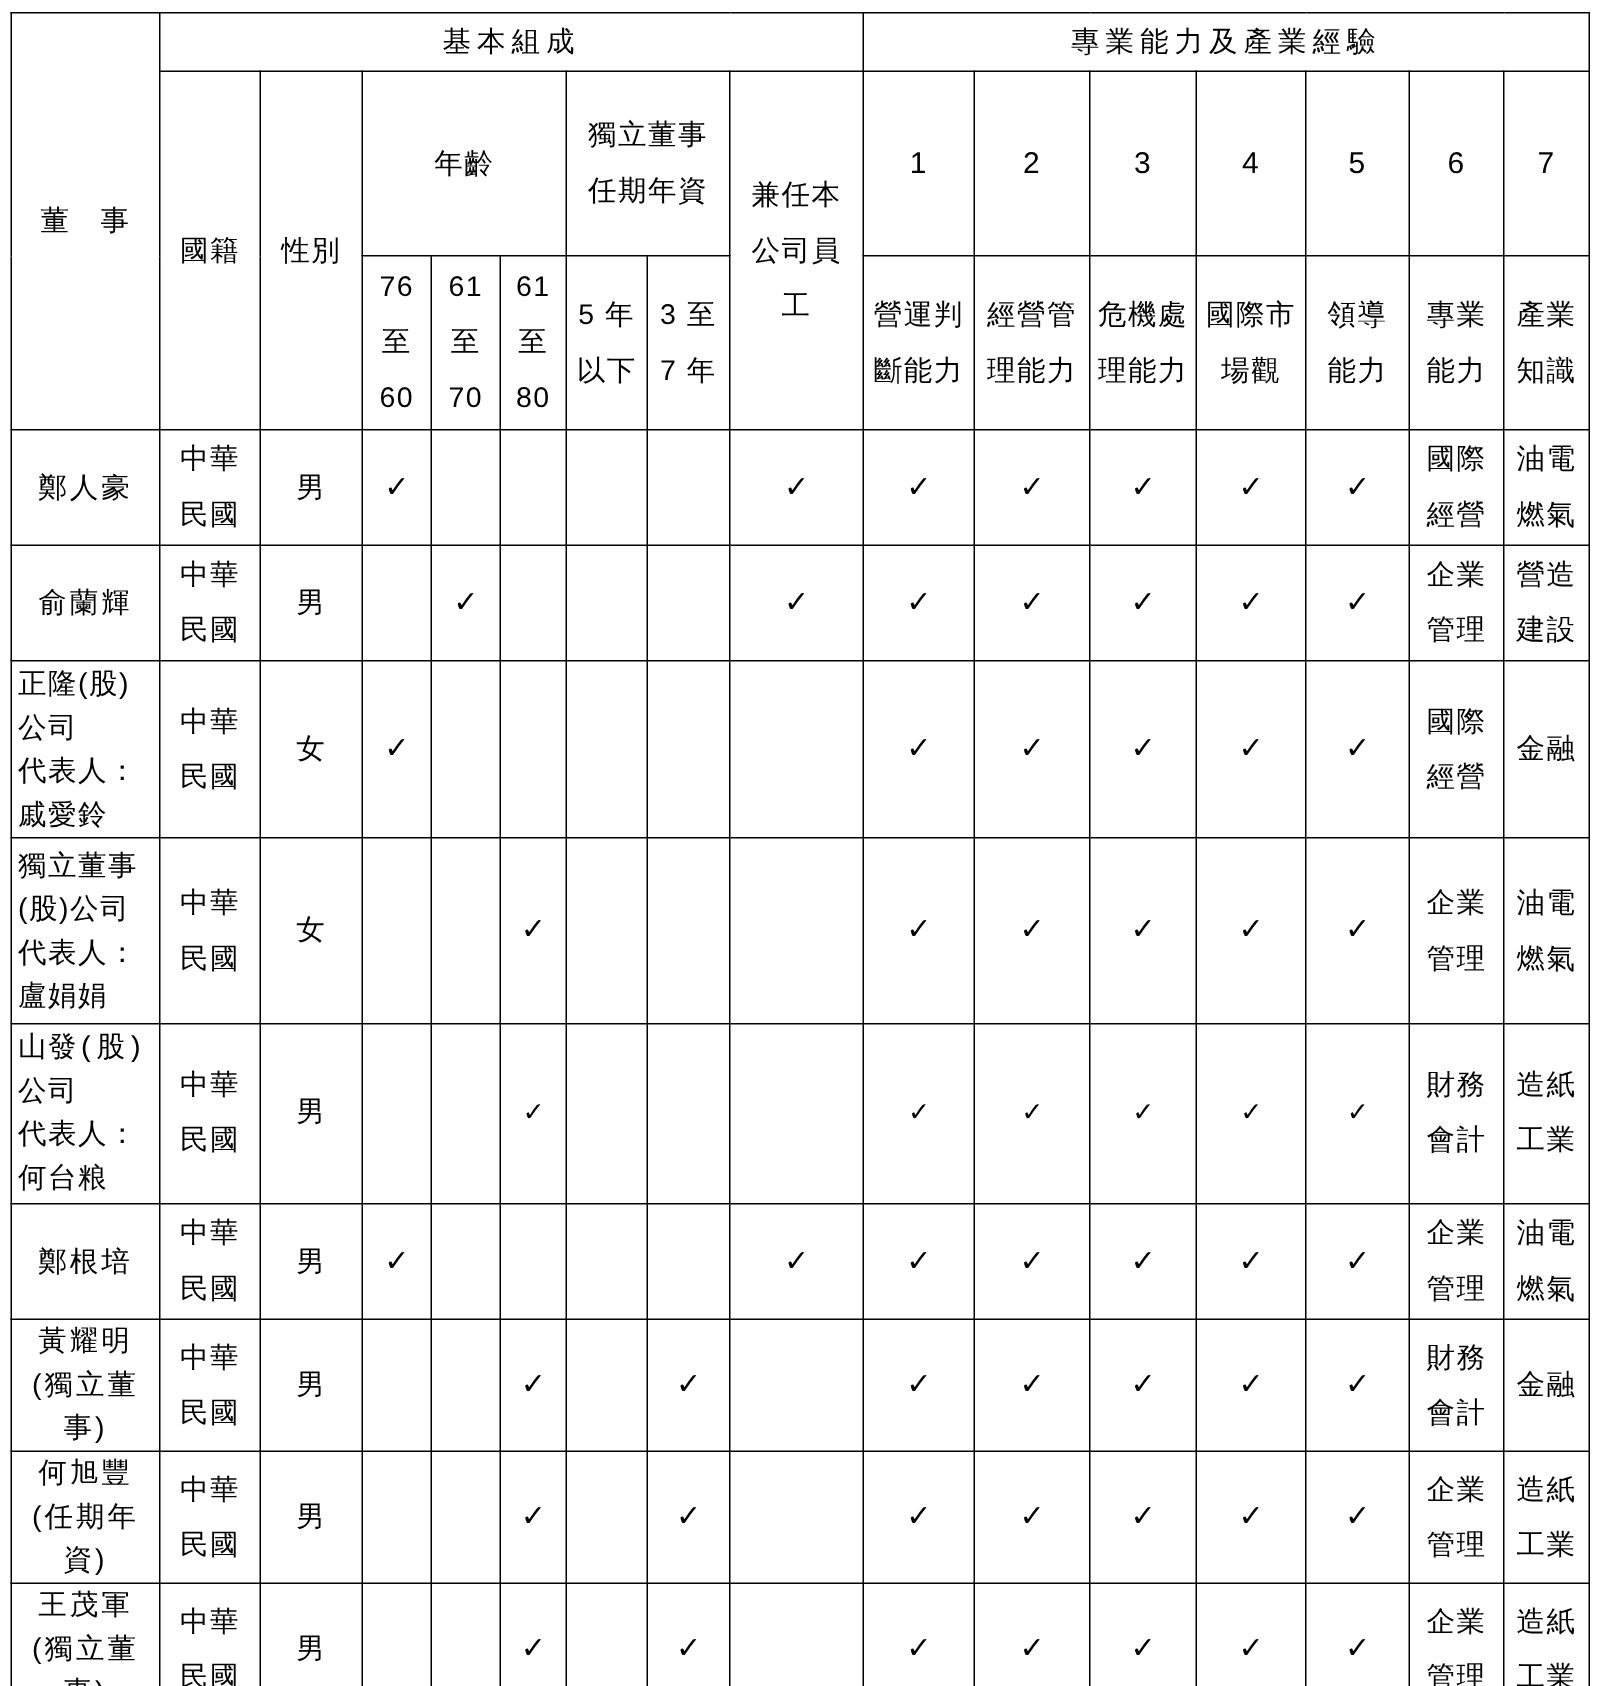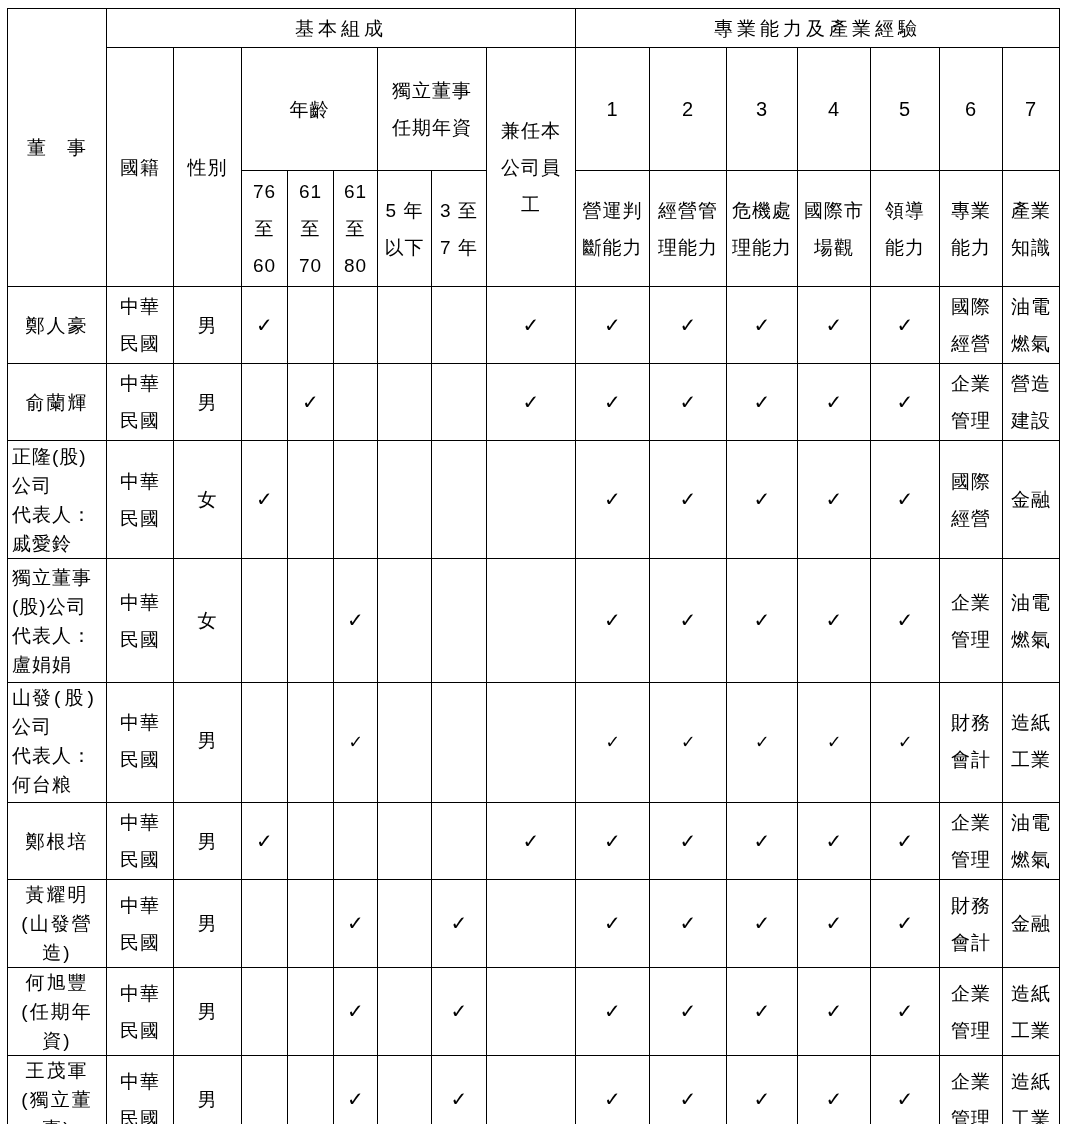--- a/index.html
+++ b/index.html
@@ -258,21 +258,21 @@
         <td class="check-cell">✓</td>
         <td class="check-cell">✓</td>
         <td class="check-cell">✓</td>
         <td>企業
 管理</td>
         <td>油電
 燃氣</td>
       </tr>
       <tr>
         <td class="name-cell">黃耀明
-(山發營造)</td>
+(獨立董事)</td>
         <td>中華
 民國</td>
         <td>男</td>
         <td class="check-cell"></td>
         <td class="check-cell"></td>
         <td class="check-cell">✓</td>
         <td class="check-cell"></td>
         <td class="check-cell">✓</td>
         <td class="check-cell"></td>
         <td class="check-cell">✓</td>

